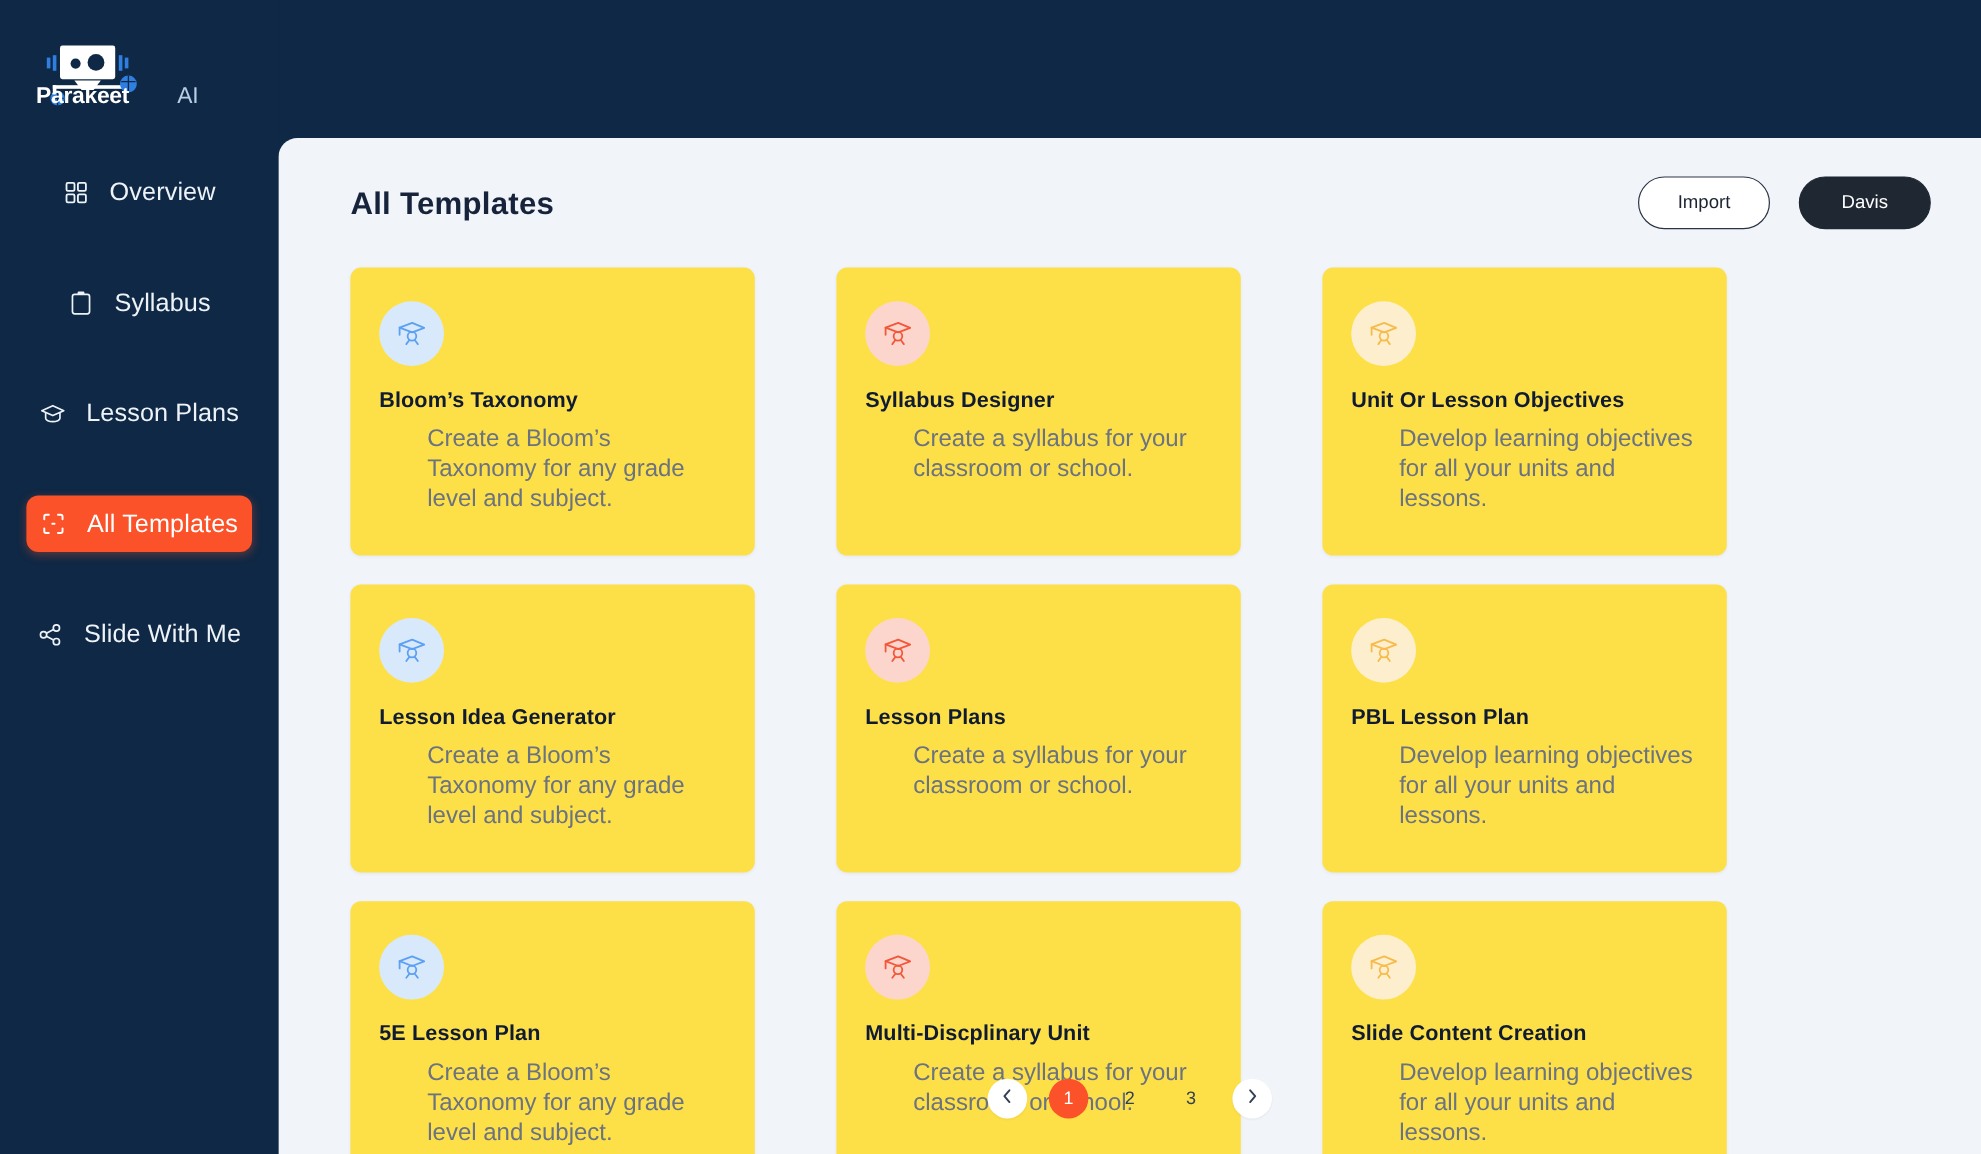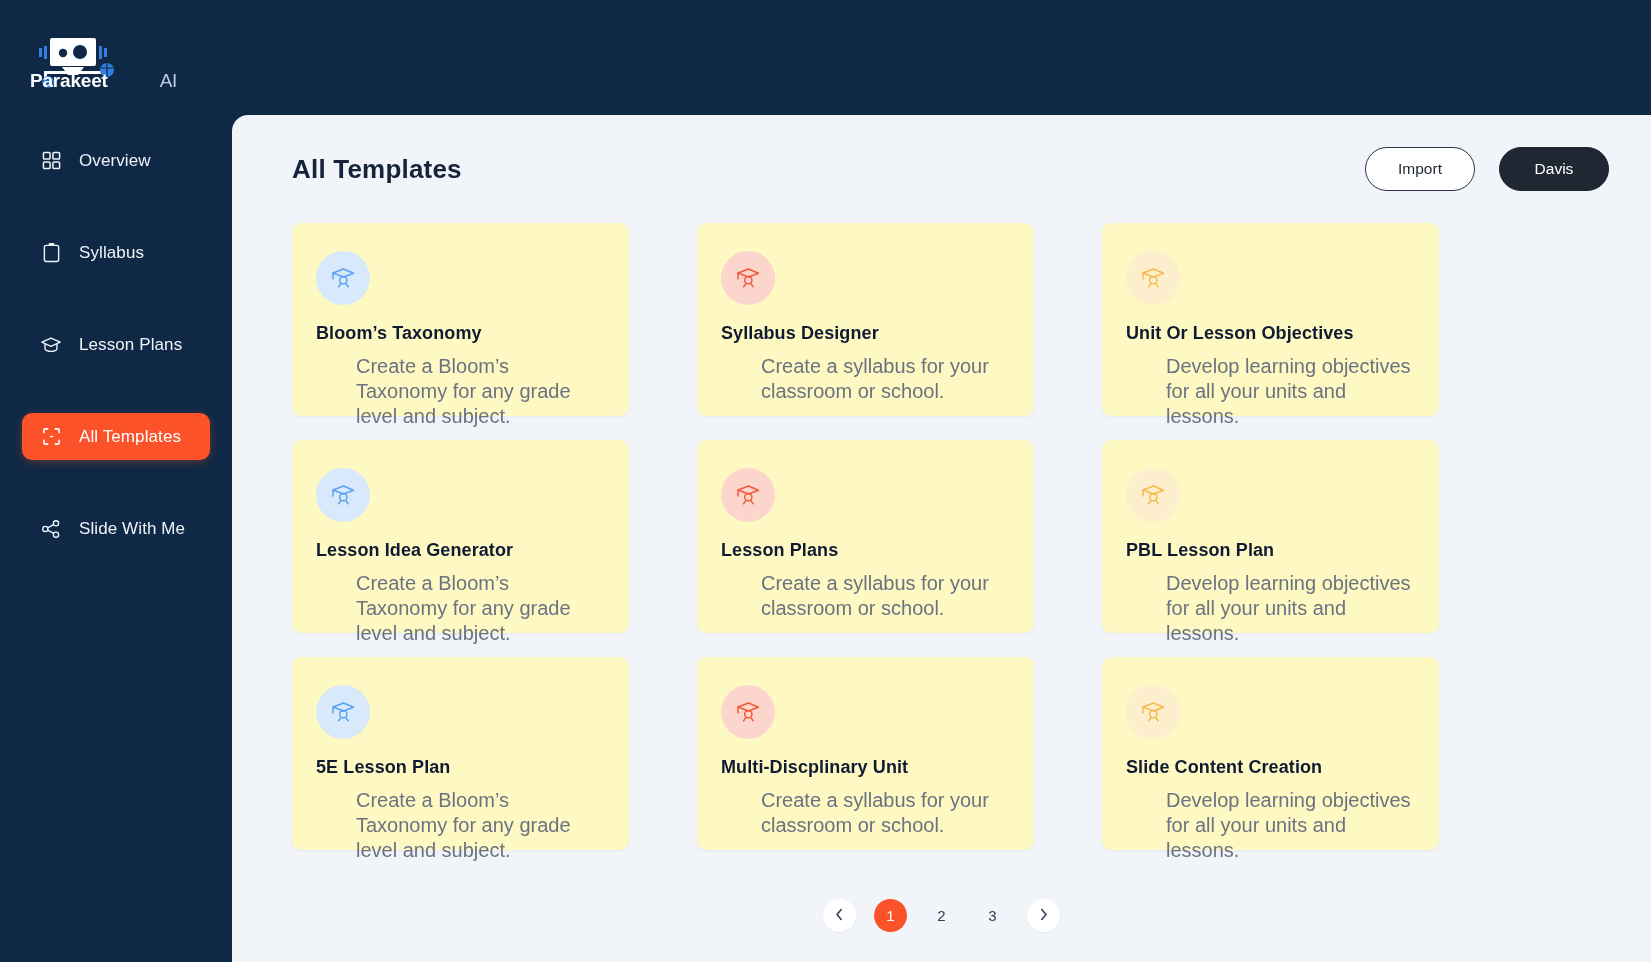--- a/index.html
+++ b/index.html
@@ -17,22 +17,22 @@
     background:#0e2845; position:relative; z-index:3;
   }
   .logo-wrap { padding:30px 0 0 22px; height:115px; }
   .logo { display:flex; flex-direction:column; align-items:flex-start; position:relative; width:110px;}
   .logo svg { display:block; }
   .nav { margin-top:22px; display:flex; flex-direction:column; }
   .nav-item {
     display:flex; align-items:center; gap:17px;
     height:47px; margin:0 22px 45px 22px;
     padding:0 18px; border-radius:10px;
-    color:#eef3f8; font-size:17px; letter-spacing:.1px;
-    cursor:pointer; white-space:nowrap;
+    color:#eef3f8; font-size:21px; letter-spacing:.1px;
+    cursor:pointer; white-space:nowrap;justify-content:center;
   }
   .nav-item .ico { width:22px; height:22px; display:flex; align-items:center; justify-content:center; flex:0 0 22px; }
   .nav-item.active { background:#fb5229; color:#fff; box-shadow:0 2px 8px rgba(251,82,41,.35); }
 
   
   .topbar {
     position:absolute; top:0; left:232px; right:0; height:115px;
     display:flex; align-items:center; justify-content:flex-end;
     padding-right:42px; gap:22px; z-index:2;
   }
@@ -80,23 +80,23 @@
   .btn-import { width:110px; background:#ffffff; border:1px solid #2b3446; color:#1d2431; }
   .btn-export { width:110px; background:#1f2733; border:1px solid #1f2733; color:#ffffff; }
 
   
   .grid {
     margin-top:32px; padding:0 30px;
     display:grid; grid-template-columns:repeat(3, 337px);
     gap:24px 68px;
   }
   .card {
-    background:#fef9c3; border-radius:9px;
+    background:#fde047; border-radius:9px;
     padding:28px 24px 26px 24px;
-    height:193px;
+    height:240px;
     box-shadow:0 1px 3px rgba(20,40,80,.05);
   }
   .card-icon {
     width:54px; height:54px; border-radius:50%;
     display:flex; align-items:center; justify-content:center; margin-bottom:18px;
   }
   .card-icon.blue   { background:#d8e9fb; }
   .card-icon.red    { background:#fcd6cd; }
   .card-icon.yellow { background:#fdeecd; }
   .card-title { font-size:18px; font-weight:bold; color:#101b33; margin-bottom:10px; letter-spacing:.1px; }
@@ -140,21 +140,21 @@
 
           <rect x="22" y="41" width="62" height="3" fill="#ffffff"></rect>
           <rect x="22" y="41" width="3" height="8" fill="#ffffff"></rect>
 
           <circle cx="85" cy="40" r="7" fill="#2f7fe0"></circle>
           <path d="M79 38 h12 M85 33 v14" stroke="#0e2845" stroke-width="1.1" fill="none"></path>
 
           <circle cx="26" cy="52" r="6" fill="#2f7fe0"></circle>
           <path d="M21 52 h10 M26 47 v11" stroke="#0e2845" stroke-width="1" fill="none"></path>
         </svg>
-        <div style="position:absolute; left:8px; top:40px; display:flex; align-items:baseline; gap:16px;">
+        <div style="position:absolute; left:8px; top:40px; display:flex; align-items:baseline; gap:4px;">
           <span style="font-size:19px; font-weight:bold; color:#ffffff; letter-spacing:-.2px;">Parakeet</span>
           <span style="font-size:19px; color:#b9cde4; letter-spacing:-.2px;margin-left:36px;">AI</span>
         </div>
       </div>
     </div>
 
     <nav class="nav">
 
       <div class="nav-item">
         <span class="ico">

